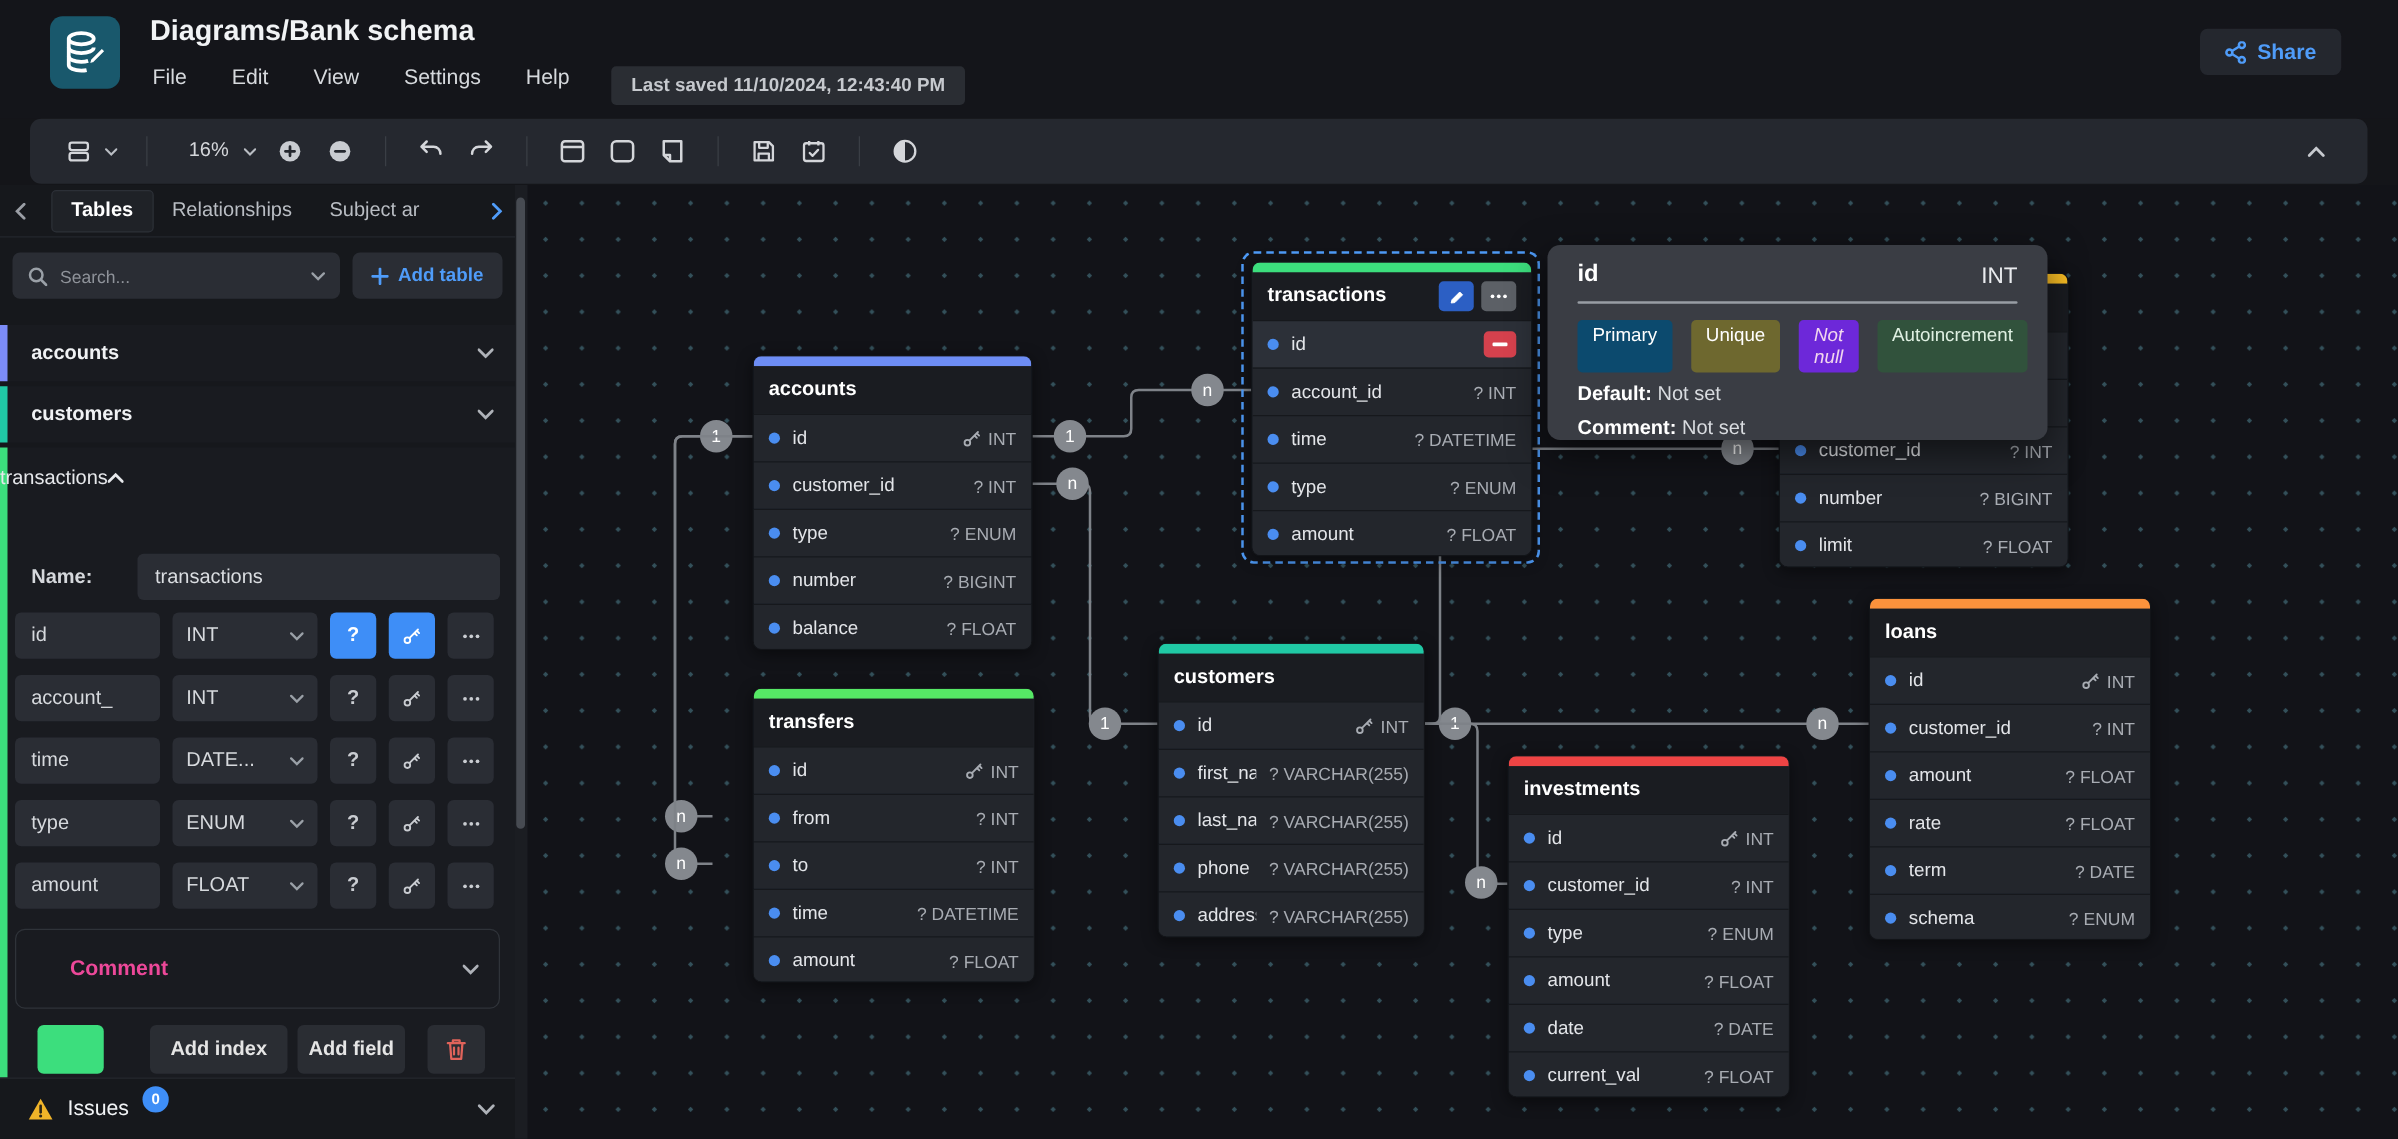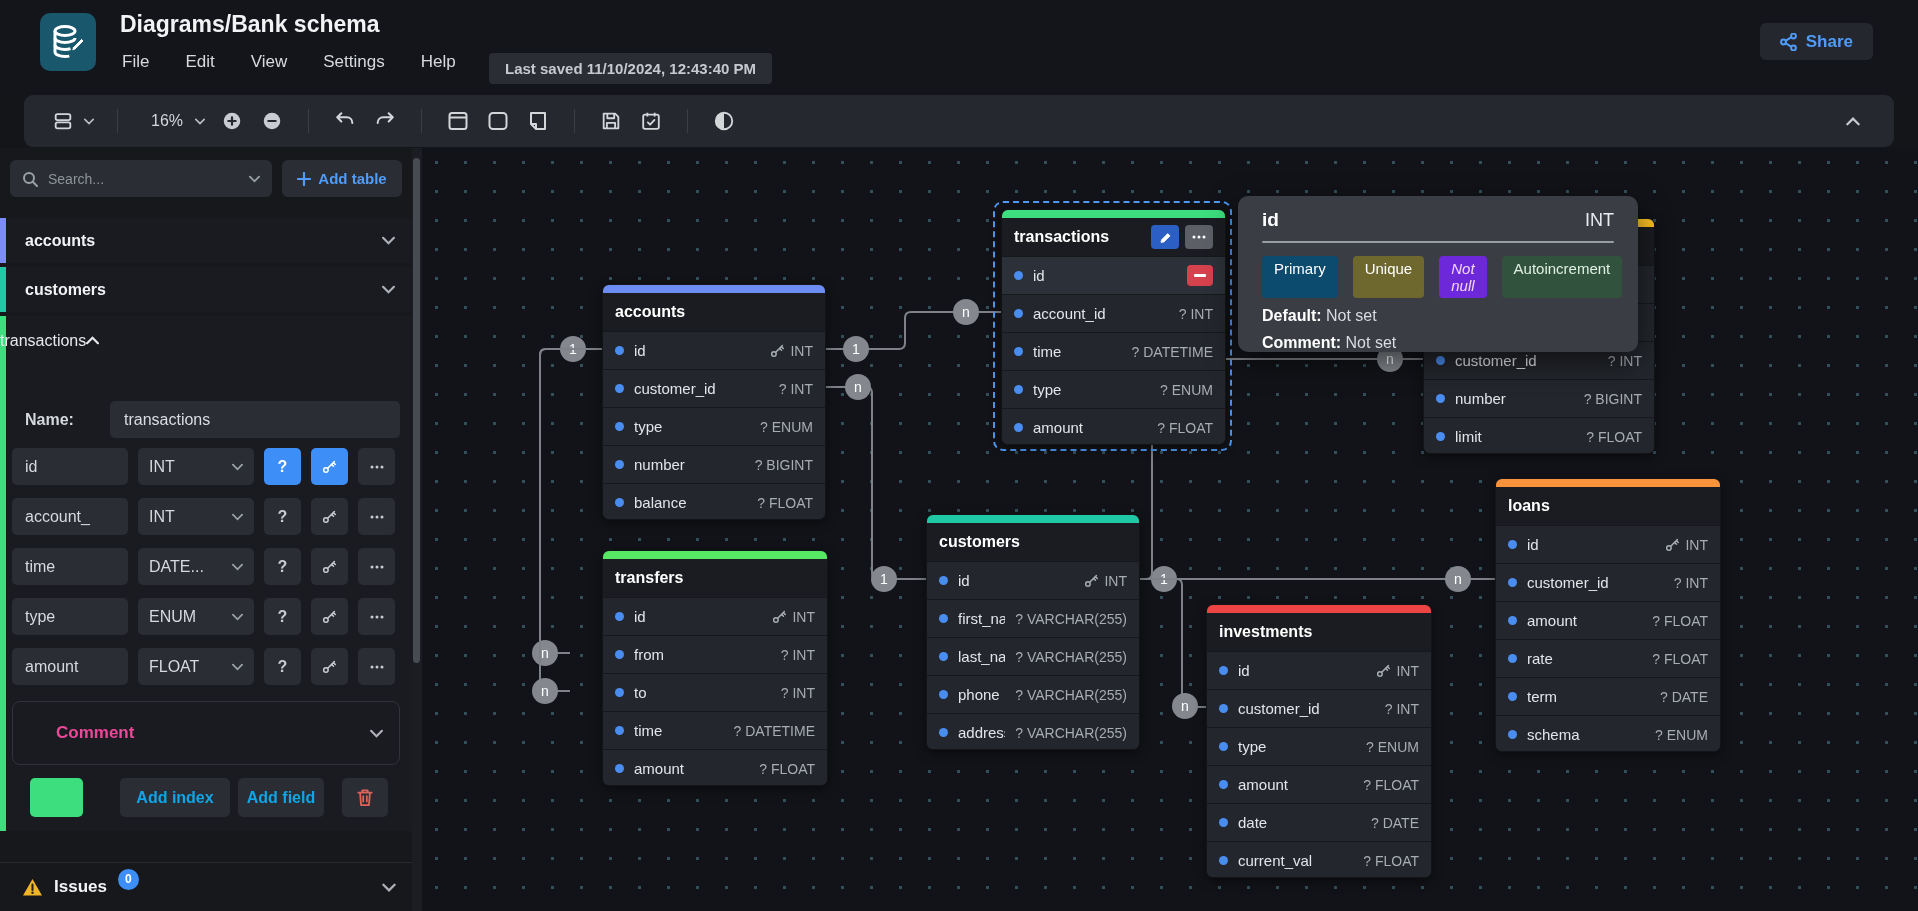--- a/index.html
+++ b/index.html
@@ -67,29 +67,29 @@
     align-items:center; justify-content:center; font-size:16px; font-weight:700; color:#c9ccd1; }
   .sq-btn.on { background:#3e8ef7; color:#fff; }
   .dots3 { letter-spacing:1px; font-size:14px; }
 
   #comment-box { margin:16px 12px 0 12px; height:64px; border:1px solid #2f3339; border-radius:8px;
     display:flex; align-items:center; padding:0 16px 0 43px; }
   #comment-box .clabel { font-size:17px; font-weight:700; color:#ec4899; flex:1; }
   #btn-row { display:flex; align-items:center; margin-top:13px; height:39px; }
   #color-swatch { width:53px; height:39px; border-radius:5px; margin-left:30px; }
   .txt-btn { height:39px; background:#2a2d33; border-radius:5px; display:flex; align-items:center;
-    justify-content:center; color:#0ea5e9; font-size:16px; font-weight:700; }
+    justify-content:center; color:#e5e5e5; font-size:16px; font-weight:700; }
   #add-index-btn { width:110px; margin-left:37px; }
   #add-field-btn { width:86px; margin-left:8px; }
   #trash-btn { width:46px; height:39px; background:#2a2d33; border-radius:5px; margin-left:18px;
     display:flex; align-items:center; justify-content:center; color:#e0635a; }
 
   #issues-bar { position:absolute; left:0; bottom:0; width:412px; height:49px; border-top:1px solid #26292e;
     display:flex; align-items:center; padding-left:22px; gap:11px; background:#16181c; }
-  #issues-bar .ilabel { font-size:17px; font-weight:700; color:#f2f4f6; }
+  #issues-bar .ilabel { font-size:17px; font-weight:400; color:#f2f4f6; }
   #issues-badge { width:21px; height:21px; border-radius:50%; background:#3e8ef7; color:#fff; font-size:12px;
     font-weight:700; display:flex; align-items:center; justify-content:center; transform:translateY(-8px); }
   #issues-chev { position:absolute; right:16px; color:#aeb2b8; }
 
   #panel-scrollbar { position:absolute; left:412px; top:148px; width:10px; height:763px; background:#1b1d22; z-index:21; }
   #panel-scrollbar .thumb { position:absolute; left:1px; top:10px; width:7px; height:505px; background:#474b52; border-radius:4px; }
 
   
   #grid { position:absolute; left:422px; top:148px; width:1496px; height:763px; background:#121318;
     background-image:radial-gradient(#33505a 1.6px, transparent 1.8px); background-size:29px 29px; z-index:0; }
@@ -625,20 +625,35 @@
       </svg>
     </span>
   <span id="toolbar-collapse" class="tb-icon">
     <svg class="ic" width="14" height="9" viewBox="0 0 12 8">
         <path d="M1 6.5 L6 1.5 L11 6.5" fill="none" stroke="currentColor" stroke-width="2" stroke-linecap="round"></path>
       </svg>
     </span>
 </div>
 
 <div id="sidebar">
+  <div id="tabbar">
+    <span id="tab-back">
+      <svg class="ic" width="9" height="14" viewBox="0 0 8 12">
+          <path d="M6.5 1 L1.5 6 L6.5 11" fill="none" stroke="currentColor" stroke-width="2" stroke-linecap="round"></path>
+        </svg>
+      </span>
+    <span class="tab active">Tables</span>
+      <span class="tab">Relationships</span>
+      <span class="tab clip">Subject ar</span>
+      <span id="tab-fwd">
+      <svg class="ic" width="9" height="14" viewBox="0 0 8 12">
+          <path d="M1.5 1 L6.5 6 L1.5 11" fill="none" stroke="currentColor" stroke-width="2" stroke-linecap="round"></path>
+        </svg>
+      </span>
+  </div>
 
   <div id="search-row">
     <div id="search-box">
       <svg class="ic" width="16" height="16" viewBox="0 0 16 16">
         <circle cx="7" cy="7" r="5" fill="none" stroke="#9aa0a7" stroke-width="2"></circle>
         <path d="M11 11 L15 15" stroke="#9aa0a7" stroke-width="2" stroke-linecap="round"></path>
         </svg>
       <span class="ph">Search...</span>
       <svg class="ic" width="11" height="8" viewBox="0 0 12 8">
         <path d="M1 1.5 L6 6.5 L11 1.5" fill="none" stroke="#9aa0a7" stroke-width="2" stroke-linecap="round"></path>

